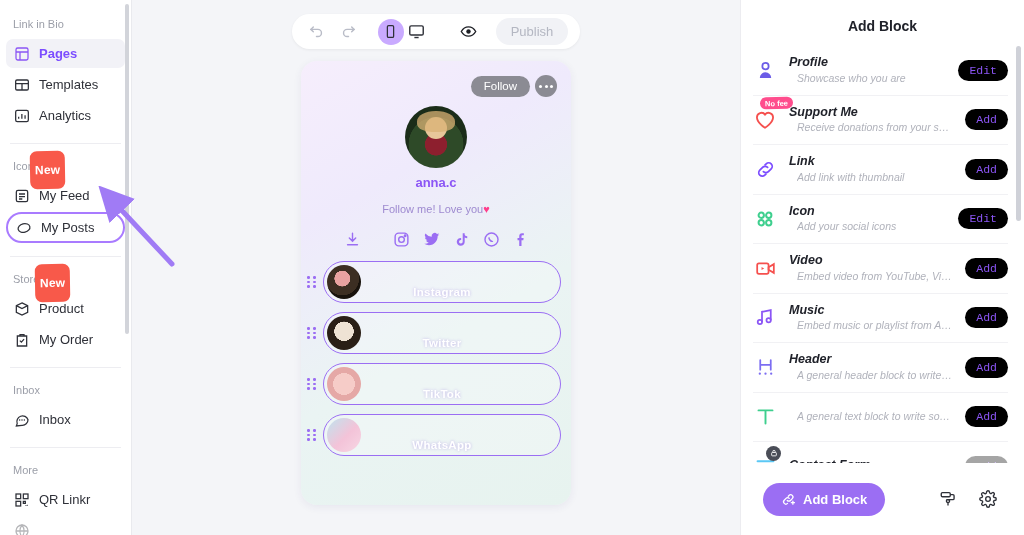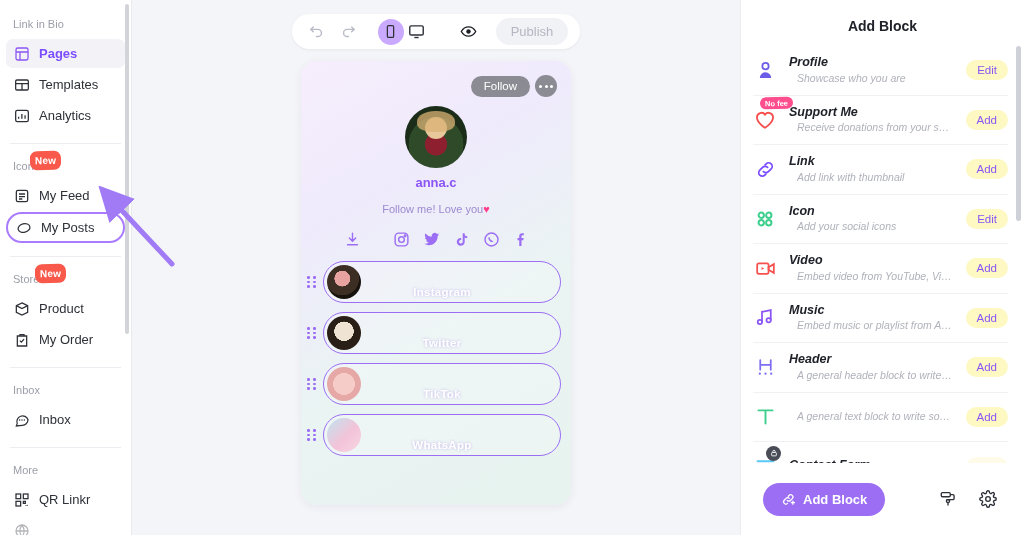--- a/index.html
+++ b/index.html
@@ -19,22 +19,22 @@
   }
   .side-scroll { position: absolute; right: 2px; top: 4px; width: 4px; height: 500px; }
   .side-scroll i { display:block; width:4px; border-radius:3px; background:#d2d4da; }
   .sec-label {
     font-size: 11px; color: #9b9ea8; padding: 0 0 0 13px;
     margin-top: 16px; margin-bottom: 7px; position: relative; display: inline-block;
   }
   .sec-label.first { margin-top: 0; }
   .badge-new {
     position: absolute; top: -9px; left: 100%; margin-left: -4px;
-    background: #f8594a; color: #fff; font-size: 10px; font-weight: bold;
-    padding: 4px 5px; border-radius: 7px; letter-spacing: .2px;
+    background: #f8594a; color: #fff; font-size: 12px; font-weight: bold;
+    padding: 12px 5px; border-radius: 7px; letter-spacing: .2px;
     white-space: nowrap; transform: rotate(-1deg);
   }
   .nav-item {
     display: flex; align-items: center; gap: 9px;
     height: 29px; margin: 2px 6px; padding: 0 8px;
     border-radius: 7px; font-size: 13px; color: #2e3038; cursor: pointer;
     position: relative;
   }
   .nav-item.active { background: #f2f2f7; color: #7c4dff; font-weight: bold; }
   .nav-item.ring {
@@ -131,22 +131,22 @@
   .blk {
     display:flex; align-items:center; gap:12px; height:49.5px;
     border-bottom:1px solid #f1f1f4; position:relative; cursor:pointer;
   }
   .blk:last-child { border-bottom: none; }
   .blk-ico { width:24px; height:24px; flex:0 0 24px; display:flex; align-items:center; justify-content:center; position:relative; }
   .blk-txt { flex:1; min-width:0;font-style:italic; }
   .blk-name { font-size:12.5px; font-weight:bold; color:#20222a; line-height:1.25; }
   .blk-desc { font-size:10.5px; color:#b0b2bb; line-height:1.3; margin-top:1px; white-space:nowrap; overflow:hidden; text-overflow:ellipsis;margin-left:8px; }
   .blk-btn {
-    font-size:11.5px; color:#8b55f5; background:#fef9c3; border-radius:11px;
-    padding:4px 11px; cursor:pointer; flex:0 0 auto;
+    font-size:11.5px; color:#8b55f5; background:#000000; border-radius:11px;
+    padding:4px 11px; cursor:pointer; flex:0 0 auto;font-family:Liberation Mono, monospace;
   }
   .badge-nofee {
     position:absolute; top:-11px; left:7px; background:#ff4d8d; color:#fff;
     font-size:7.5px; font-weight:bold; padding:1.5px 5px; border-radius:7px;
     white-space:nowrap; transform: rotate(-1.5deg); z-index:3;
   }
   .badge-lock {
     position:absolute; top:-9px; left:13px; width:15px; height:15px; border-radius:50%;
     background:#4a4d57; display:flex; align-items:center; justify-content:center; z-index:3;
   }

